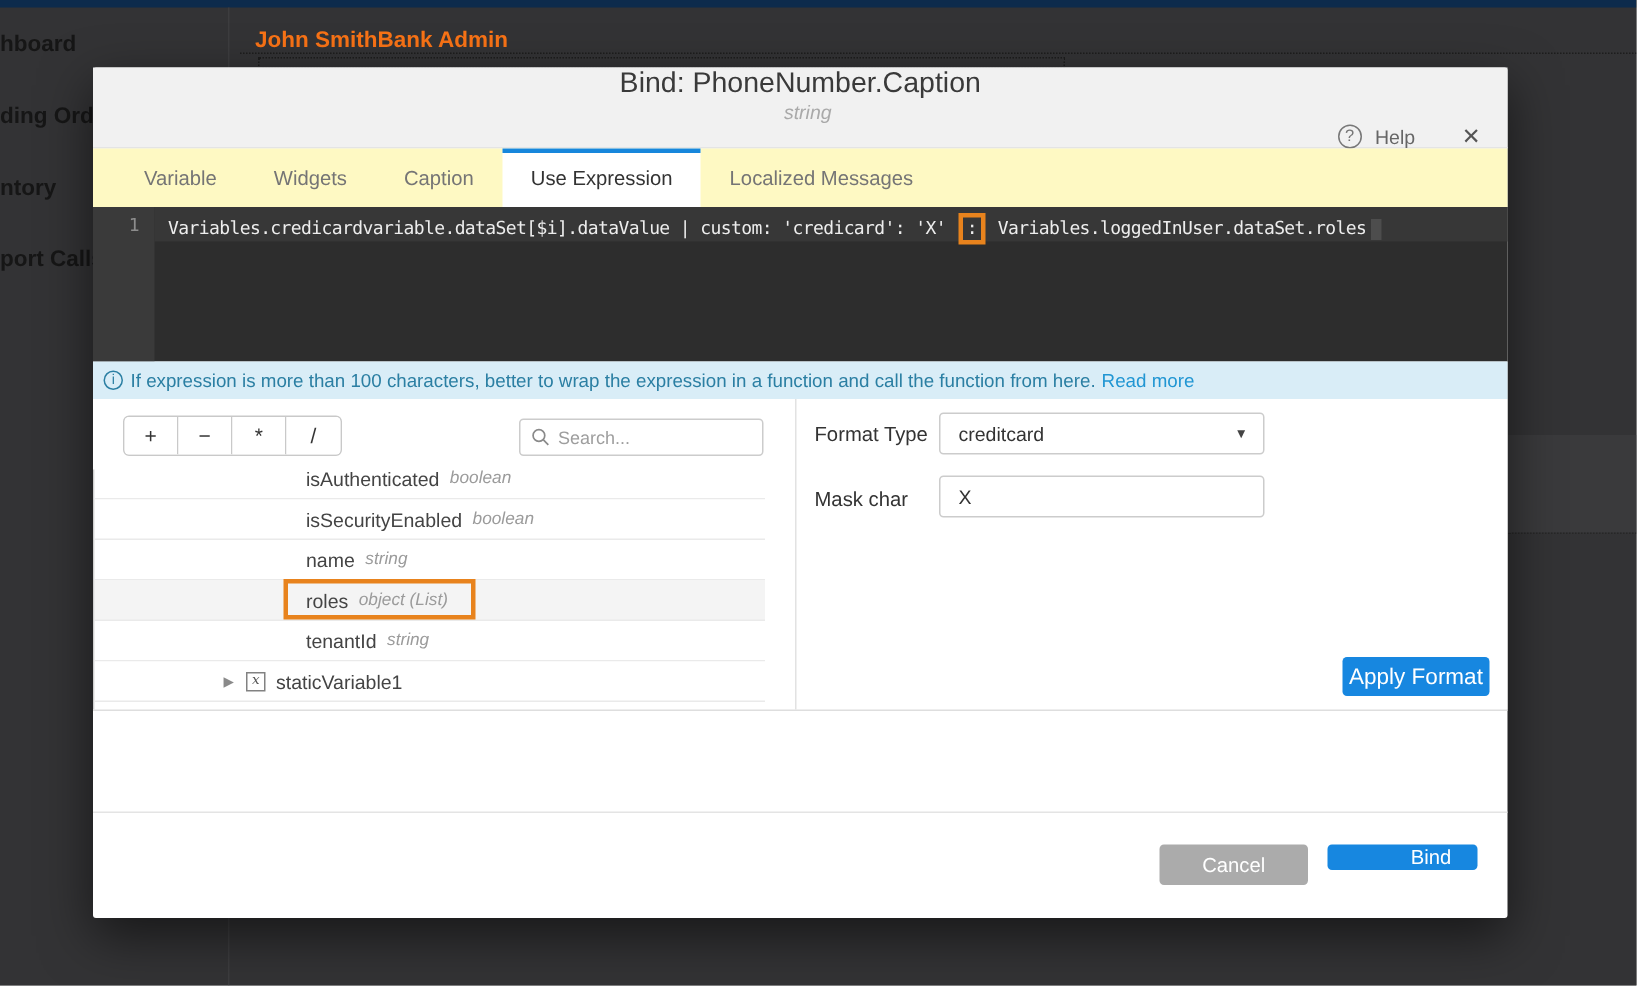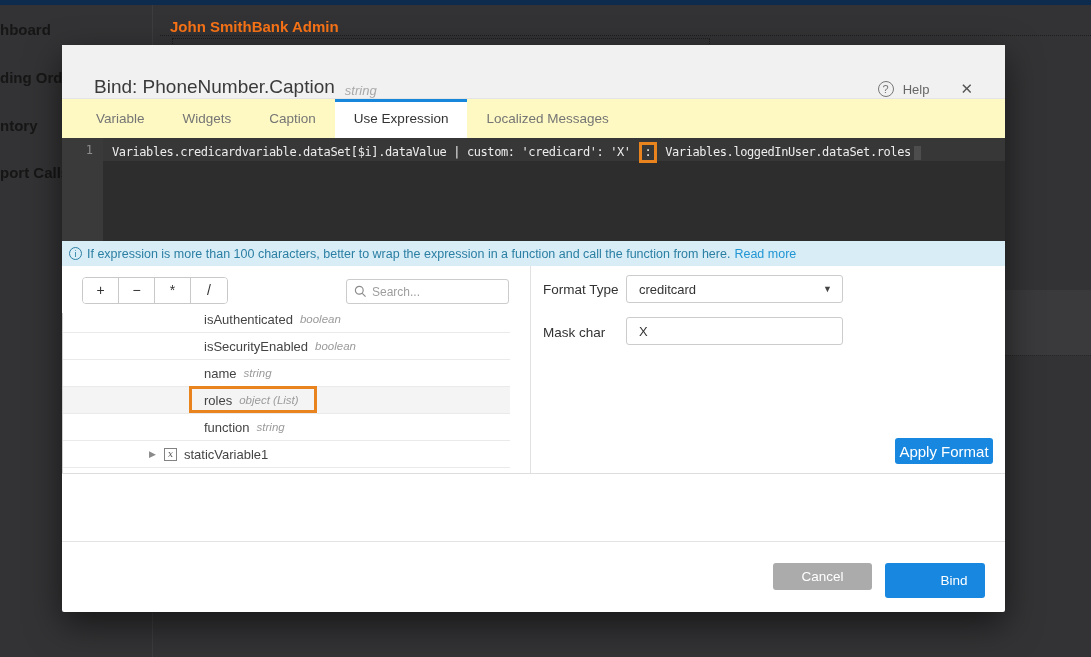--- a/index.html
+++ b/index.html
@@ -15,21 +15,21 @@
   .bg-dotted-line { position:absolute; left:160px; top:35px; width:931px; height:0; border-top:1px dotted #1d1d1d; }
   .bg-dotted-box { position:absolute; left:172px; top:38px; width:538px; height:8px; border:1px dotted #1d1d1d; }
   .bg-right-band { position:absolute; left:1005px; top:290px; width:86px; height:65px; background:#3a3a3c; }
   .bg-right-dotted { position:absolute; left:1005px; top:355px; width:86px; height:0; border-top:1px dotted #272727; }
 
   
   .modal { position:absolute; left:62px; top:45px; width:943px; height:567px; background:#fff;
            border-radius:2px; box-shadow:0 12px 35px rgba(0,0,0,.55); }
 
   .m-header { position:absolute; left:0; top:0; width:100%; height:54px; background:#f1f1f1;
-              border-bottom:1px solid #e4e4e4; display:flex; align-items:flex-end; padding:0 32px; }
+              border-bottom:1px solid #e4e4e4; display:flex; align-items:center; padding:0 18px;flex-direction:column; }
   .m-title { font-size:19px; color:#3a3a3a; }
   .m-type  { font-size:13px; color:#a9a9a9; font-style:italic; margin-left:10px; }
   .m-header-right { margin-left:auto; display:flex; align-items:center; gap:9px; }
   .help-icon { width:16px; height:16px; border:1px solid #777; border-radius:50%; color:#777;
                font-size:11px; line-height:14px; text-align:center; display:inline-block; }
   .help-text { font-size:13px; color:#666; }
   .close-x { font-size:15px; color:#555; margin-left:22px; cursor:pointer; }
 
   .m-tabs { position:absolute; left:0; top:54px; width:100%; height:39px; background:#fef9c3;
             display:flex; padding-left:15px; }
@@ -91,21 +91,21 @@
                border-radius:3px; font-size:13px; color:#333; padding-left:12px; outline:none;
                font-family:"Liberation Sans", sans-serif; }
   .apply-btn { position:absolute; left:833px; top:172px; width:98px; height:26px; background:#1787e0;
                color:#fff; border:none; border-radius:3px; font-size:15px; cursor:pointer;
                font-family:"Liberation Sans", sans-serif; }
 
   .m-footer-line { position:absolute; left:0; top:496px; width:100%; height:0; border-top:1px solid #e4e4e4; }
   .btn-cancel { position:absolute; left:711px; top:518px; width:99px; height:27px; background:#ababab;
                 color:#fff; border:none; border-radius:3px; font-size:13.5px; cursor:pointer;
                 font-family:"Liberation Sans", sans-serif; }
-  .btn-bind { position:absolute; left:823px; top:518px; width:100px; height:35px; background:#1787e0;
+  .btn-bind { position:absolute; left:823px; top:518px; width:100px; height:17px; background:#1787e0;
               color:#fff; border:none; border-radius:3px; font-size:13.5px; cursor:pointer;
               font-family:"Liberation Sans", sans-serif;padding-left:38px; }
 </style>
 </head>
 <body>
 
 <div id="stage">
 
   <div class="topbar"></div>
   <div class="bg-sidebar-divider"></div>
@@ -182,21 +182,21 @@
         </div>
         <div class="tree-row" style="top:47px">
           <span class="t-label">name</span>
           <span class="t-type">string</span>
         </div>
         <div class="tree-row hl" style="top:74px">
           <span class="t-label">roles</span>
           <span class="t-type">object (List)</span>
         </div>
         <div class="tree-row" style="top:101px">
-          <span class="t-label">function</span>
+          <span class="t-label">tenantId</span>
           <span class="t-type">string</span>
         </div>
         <div class="tree-row var" style="top:128px">
           <span class="arrow-icon">▶</span>
           <span class="var-icon">x</span>
           <span class="t-label">staticVariable1</span>
         </div>
         <div class="tree-row var" style="top:155px">
           
           

